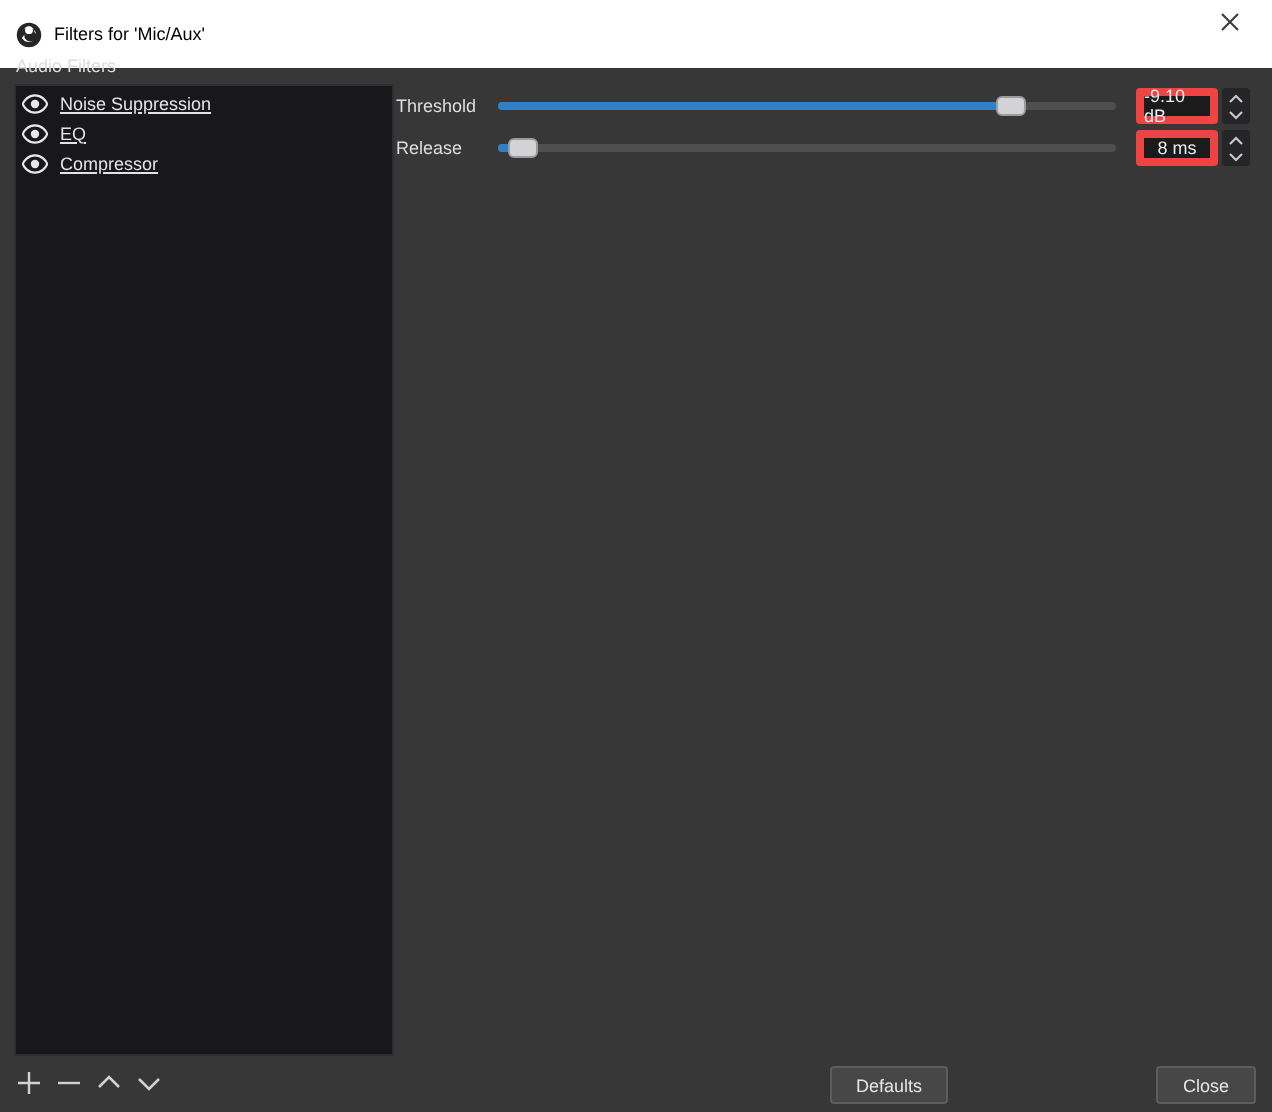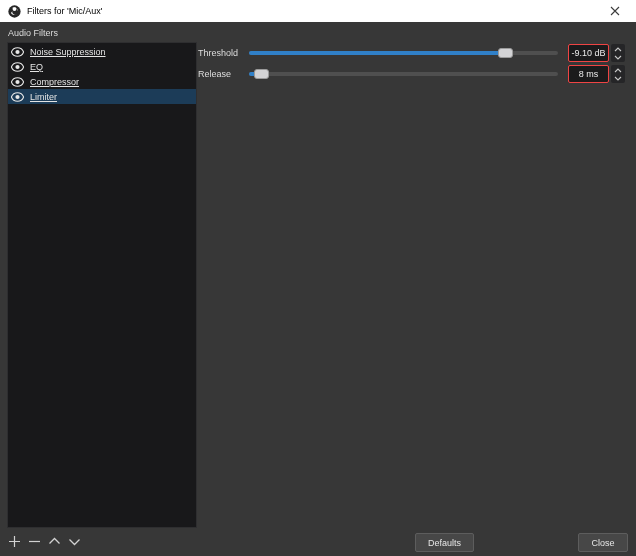--- a/index.html
+++ b/index.html
@@ -7,21 +7,21 @@
   body {
     font-family:"Liberation Sans", sans-serif;
     font-size:9px;
     background:var(--panel-bg,#373737);
     color:#e6e6e6;
     position:relative;
     overflow:hidden;
   }
   
   .titlebar {
-    position:absolute; left:0; top:0; width:636px; height:22px;
+    position:absolute; left:0; top:0; width:636px; height:34px;
     background:var(--titlebar-bg,#ffffff); color:#111;
     display:flex; align-items:center;
   }
   .titlebar .app-icon { width:13px; height:13px; margin-left:8px; }
   .titlebar .title { margin-left:6px; font-size:9px; color:#000; }
   .titlebar .win-close {
     position:absolute; right:0; top:0; width:42px; height:22px;
     display:flex; align-items:center; justify-content:center; cursor:default;
   }
   
@@ -54,21 +54,21 @@
   .slider .fill {
     position:absolute; left:0; top:7px; height:4px;
     background:var(--accent-blue,#3080c8); border-radius:2px;
   }
   .slider .handle {
     position:absolute; top:4px; width:15px; height:10px;
     background:#d3d3d5; border-radius:3px; border:1px solid #9b9b9b;
   }
   .value-box {
     margin-left:10px; width:41px; height:18px;
-    background:#1b1b1c; border:1px solid #ef4444; border-radius:2px;
+    background:#1b1b1c; border:4px solid #ef4444; border-radius:2px;
     color:#ececec; display:flex; align-items:center; justify-content:center;
     flex:0 0 auto;
   }
   .spin {
     margin-left:2px; width:14px; height:18px;
     background:#252527; border-radius:2px;
     display:flex; flex-direction:column; align-items:center; justify-content:center;
     flex:0 0 auto;
   }
   .spin .spin-btn { height:8px; display:flex; align-items:center; justify-content:center; }
@@ -117,27 +117,20 @@
     </svg>
     <span class="flabel">EQ</span>
   </div>
   <div class="filter-row">
     <svg class="eye" viewBox="0 0 13 10">
       <path d="M6.5 0.7 C3.2 0.7 1 3.3 0.4 5 C1 6.7 3.2 9.3 6.5 9.3 C9.8 9.3 12 6.7 12.6 5 C12 3.3 9.8 0.7 6.5 0.7 Z" fill="none" stroke="#e8e8e8" stroke-width="1.1"></path>
       <circle cx="6.5" cy="5" r="2.1" fill="#e8e8e8"></circle>
     </svg>
     <span class="flabel">Compressor</span>
   </div>
-  <div class="filter-row selected">
-    <svg class="eye" viewBox="0 0 13 10">
-      <path d="M6.5 0.7 C3.2 0.7 1 3.3 0.4 5 C1 6.7 3.2 9.3 6.5 9.3 C9.8 9.3 12 6.7 12.6 5 C12 3.3 9.8 0.7 6.5 0.7 Z" fill="none" stroke="#e8e8e8" stroke-width="1.1"></path>
-      <circle cx="6.5" cy="5" r="2.1" fill="#e8e8e8"></circle>
-    </svg>
-    <span class="flabel">Limiter</span>
-  </div>
 </div>
 
 <div class="list-toolbar">
   <div class="tool-btn">
     <svg width="13" height="13" viewBox="0 0 13 13">
       <path d="M6.5 1 V12 M1 6.5 H12" stroke="#d2d2d2" stroke-width="1.2" fill="none"></path>
     </svg>
   </div>
   <div class="tool-btn">
     <svg width="13" height="13" viewBox="0 0 13 13">

